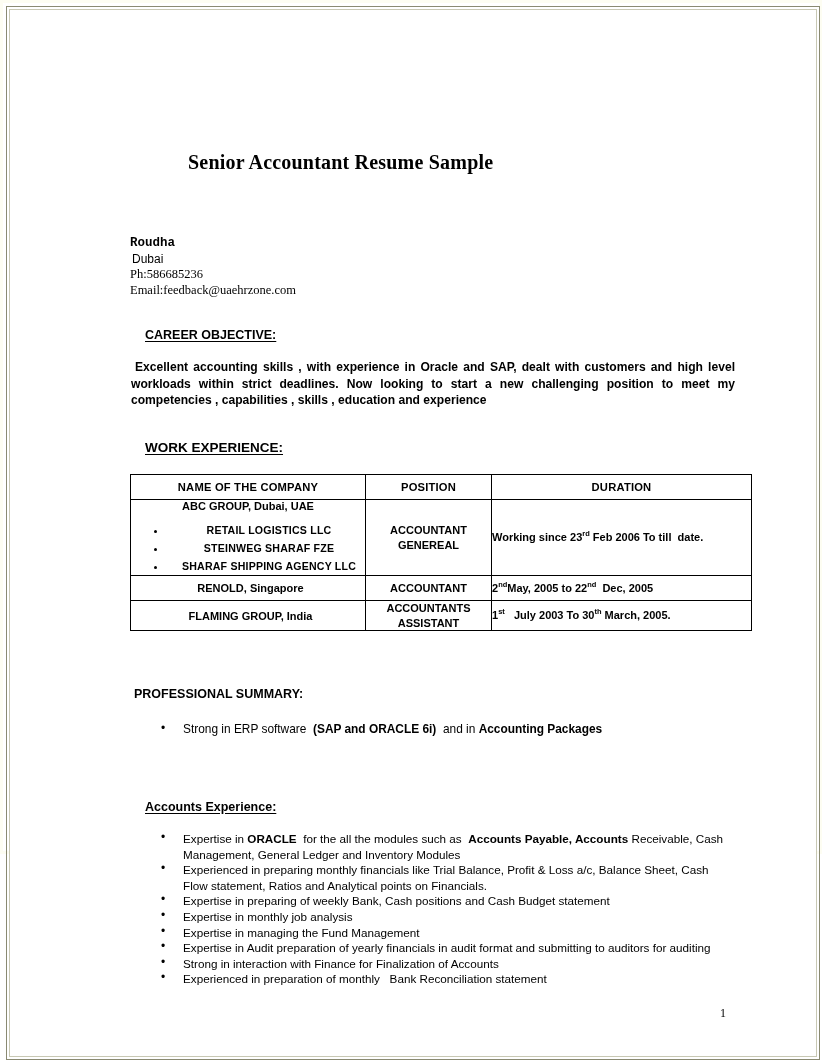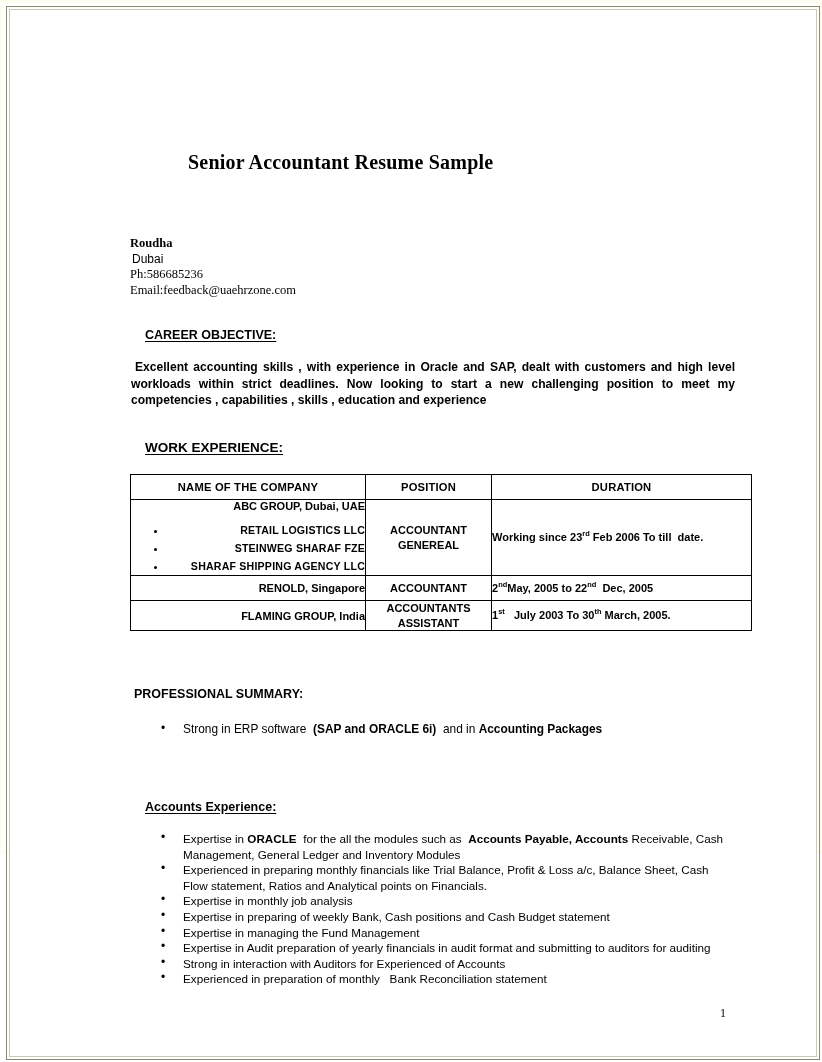--- a/index.html
+++ b/index.html
@@ -64,21 +64,21 @@
   }
 
   
   .contact {
     position: absolute;
     left: 120px;
     top: 226px;
     line-height: 15.5px;
   }
   .contact .name {
-    font-family: Liberation Serif, serif;
+    font-family: Liberation Mono, monospace;
     font-weight: bold;
     font-size: 12.5px;
   }
   .contact .city {
     font-family: "Liberation Sans", sans-serif;
     font-size: 12px;
     padding-left: 2px;
   }
   .contact .serif-line {
     font-family: "Liberation Serif", serif;
@@ -139,21 +139,21 @@
   .wtable .col-c { width: 260px; }
 
   .wtable th {
     text-align: center;
     height: 24px;
     font-size: 11.2px;
     letter-spacing: 0.2px;
   }
   .cell-company {
     padding: 9px 0 9px 5px;
-    text-align: right;
+    text-align: center;
     font-size: 11.4px;
   }
   .cell-company .subs {
     margin: 9px 0 0 0;
     padding: 0 0 0 36px;
     list-style: disc;
     font-size: 10.6px;
     font-weight: bold;
     letter-spacing: 0.2px;
   }
@@ -302,24 +302,24 @@
 
     <div class="sec-head" id="head-prosum">PROFESSIONAL SUMMARY:</div>
     <ul class="blist" id="list-prosum">
         <li>Strong in ERP software &nbsp;<b>(SAP and ORACLE 6i)</b> &nbsp;and in <b>Accounting Packages</b></li>
       </ul>
 
     <div class="sec-head underline" id="head-accexp">Accounts Experience:</div>
     <ul class="blist" id="list-accexp">
         <li>Expertise in <b>ORACLE</b> &nbsp;for the all the modules such as &nbsp;<b>Accounts Payable, Accounts</b> Receivable, Cash Management, General Ledger and Inventory Modules</li>
         <li>Experienced in preparing monthly financials like Trial Balance, Profit &amp; Loss a/c, Balance Sheet, Cash Flow statement, Ratios and Analytical points on Financials.</li>
+        <li>Expertise in preparing of weekly Bank, Cash positions and Cash Budget statement</li>
         <li>Expertise in monthly job analysis</li>
-        <li>Expertise in preparing of weekly Bank, Cash positions and Cash Budget statement</li>
         <li>Expertise in managing the Fund Management</li>
         <li>Expertise in Audit preparation of yearly financials in audit format and submitting to auditors for auditing</li>
-        <li>Strong in interaction with Auditors for Experienced of Accounts</li>
+        <li>Strong in interaction with Finance for Finalization of Accounts</li>
         <li>Experienced in preparation of monthly &nbsp; Bank Reconciliation statement</li>
       </ul>
 
     <div class="page-num">1</div>
 
   </div>
 </div>
 
 </body></html>

